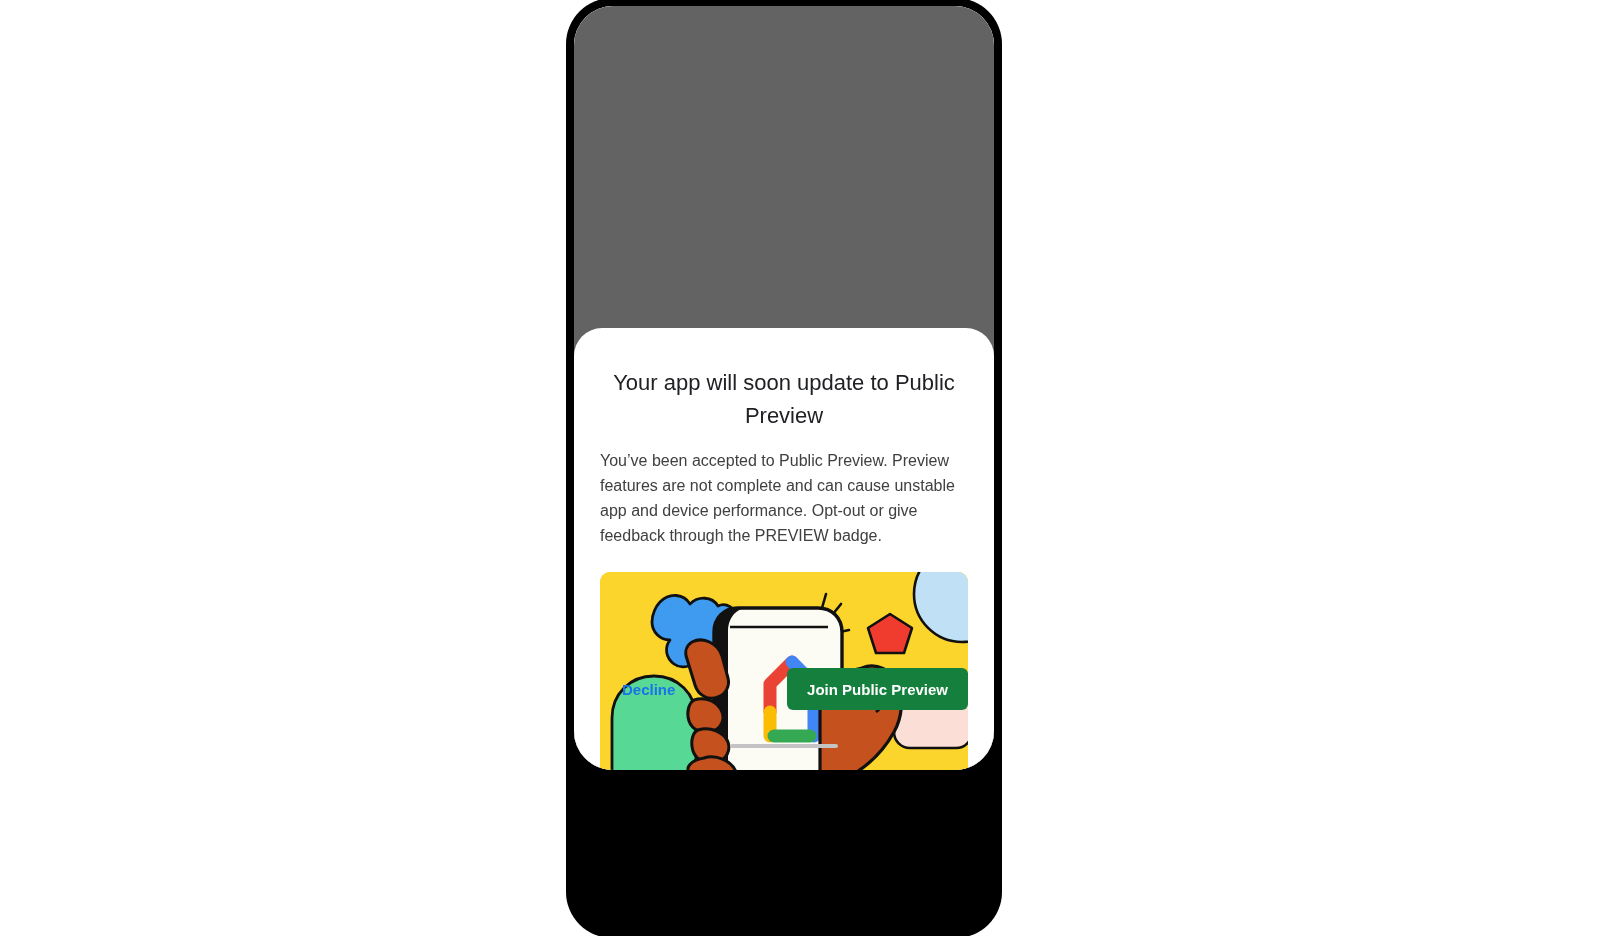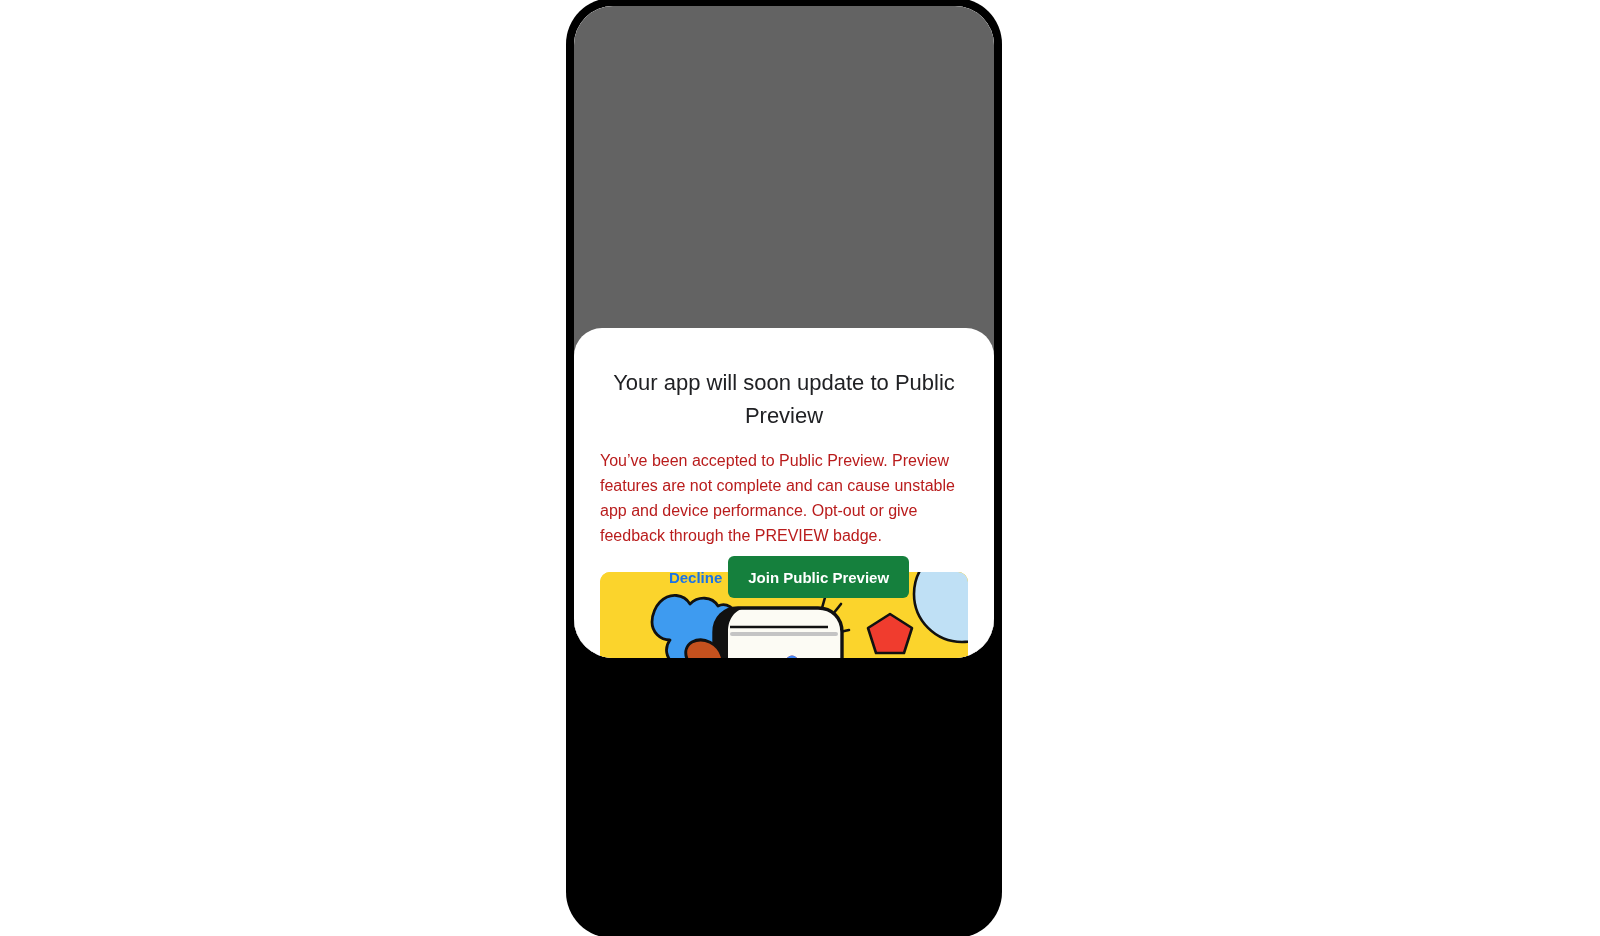--- a/index.html
+++ b/index.html
@@ -9,21 +9,21 @@
     -webkit-font-smoothing:antialiased;
   }
 
   
   #device{
     position:absolute; left:566px; top:-2px; width:436px; height:940px;
     background:#000000; border-radius:46px;
     box-sizing:border-box;
   }
   #screen{
-    position:absolute; left:8px; top:8px; width:420px; height:652px;
+    position:absolute; left:8px; top:8px; width:420px; height:764px;
     border-radius:39px; overflow:hidden; background:#ffffff;
   }
 
   
   #home{
     position:absolute; inset:0;
     background:#efefef;
   }
   #home-scrim{
     position:absolute; inset:0; background:#636363; z-index:5;
@@ -94,29 +94,29 @@
     background:#ffffff; border-radius:28px 28px 0 0;
     z-index:10; overflow:hidden;
   }
   #dlg-title{
     margin:0; padding:38px 34px 0 34px;
     font-size:22px; line-height:33px; font-weight:400;
     color:#202124; text-align:center;
   }
   #dlg-body{
     margin:0; padding:16px 26px 0 26px;
-    font-size:16px; line-height:25px; color:#b91c1c;
+    font-size:16px; line-height:25px; color:#404040;
   }
   #illustration{
     position:relative; margin:24px 26px 0 26px; height:214px;
     border-radius:10px; overflow:hidden; background:#FBD42C;
   }
   #actions{
-    position:absolute; left:4px; right:0; bottom:58px; height:46px;
-    display:flex; align-items:center; justify-content:center;
+    position:absolute; left:16px; right:0; bottom:58px; height:46px;
+    display:flex; align-items:center; justify-content:space-between;
     padding:0 26px; box-sizing:border-box;
   }
   #decline{
     background:none;border:0;padding:4px 6px;cursor:pointer;
     font-family:inherit;font-size:15px;font-weight:bold;color:#1a73e8;
   }
   #join{
     border:0;cursor:pointer;font-family:inherit;
     background:#15803d;color:#fff;font-size:15px;font-weight:bold;
     padding:0 20px;height:42px;border-radius:6px;

